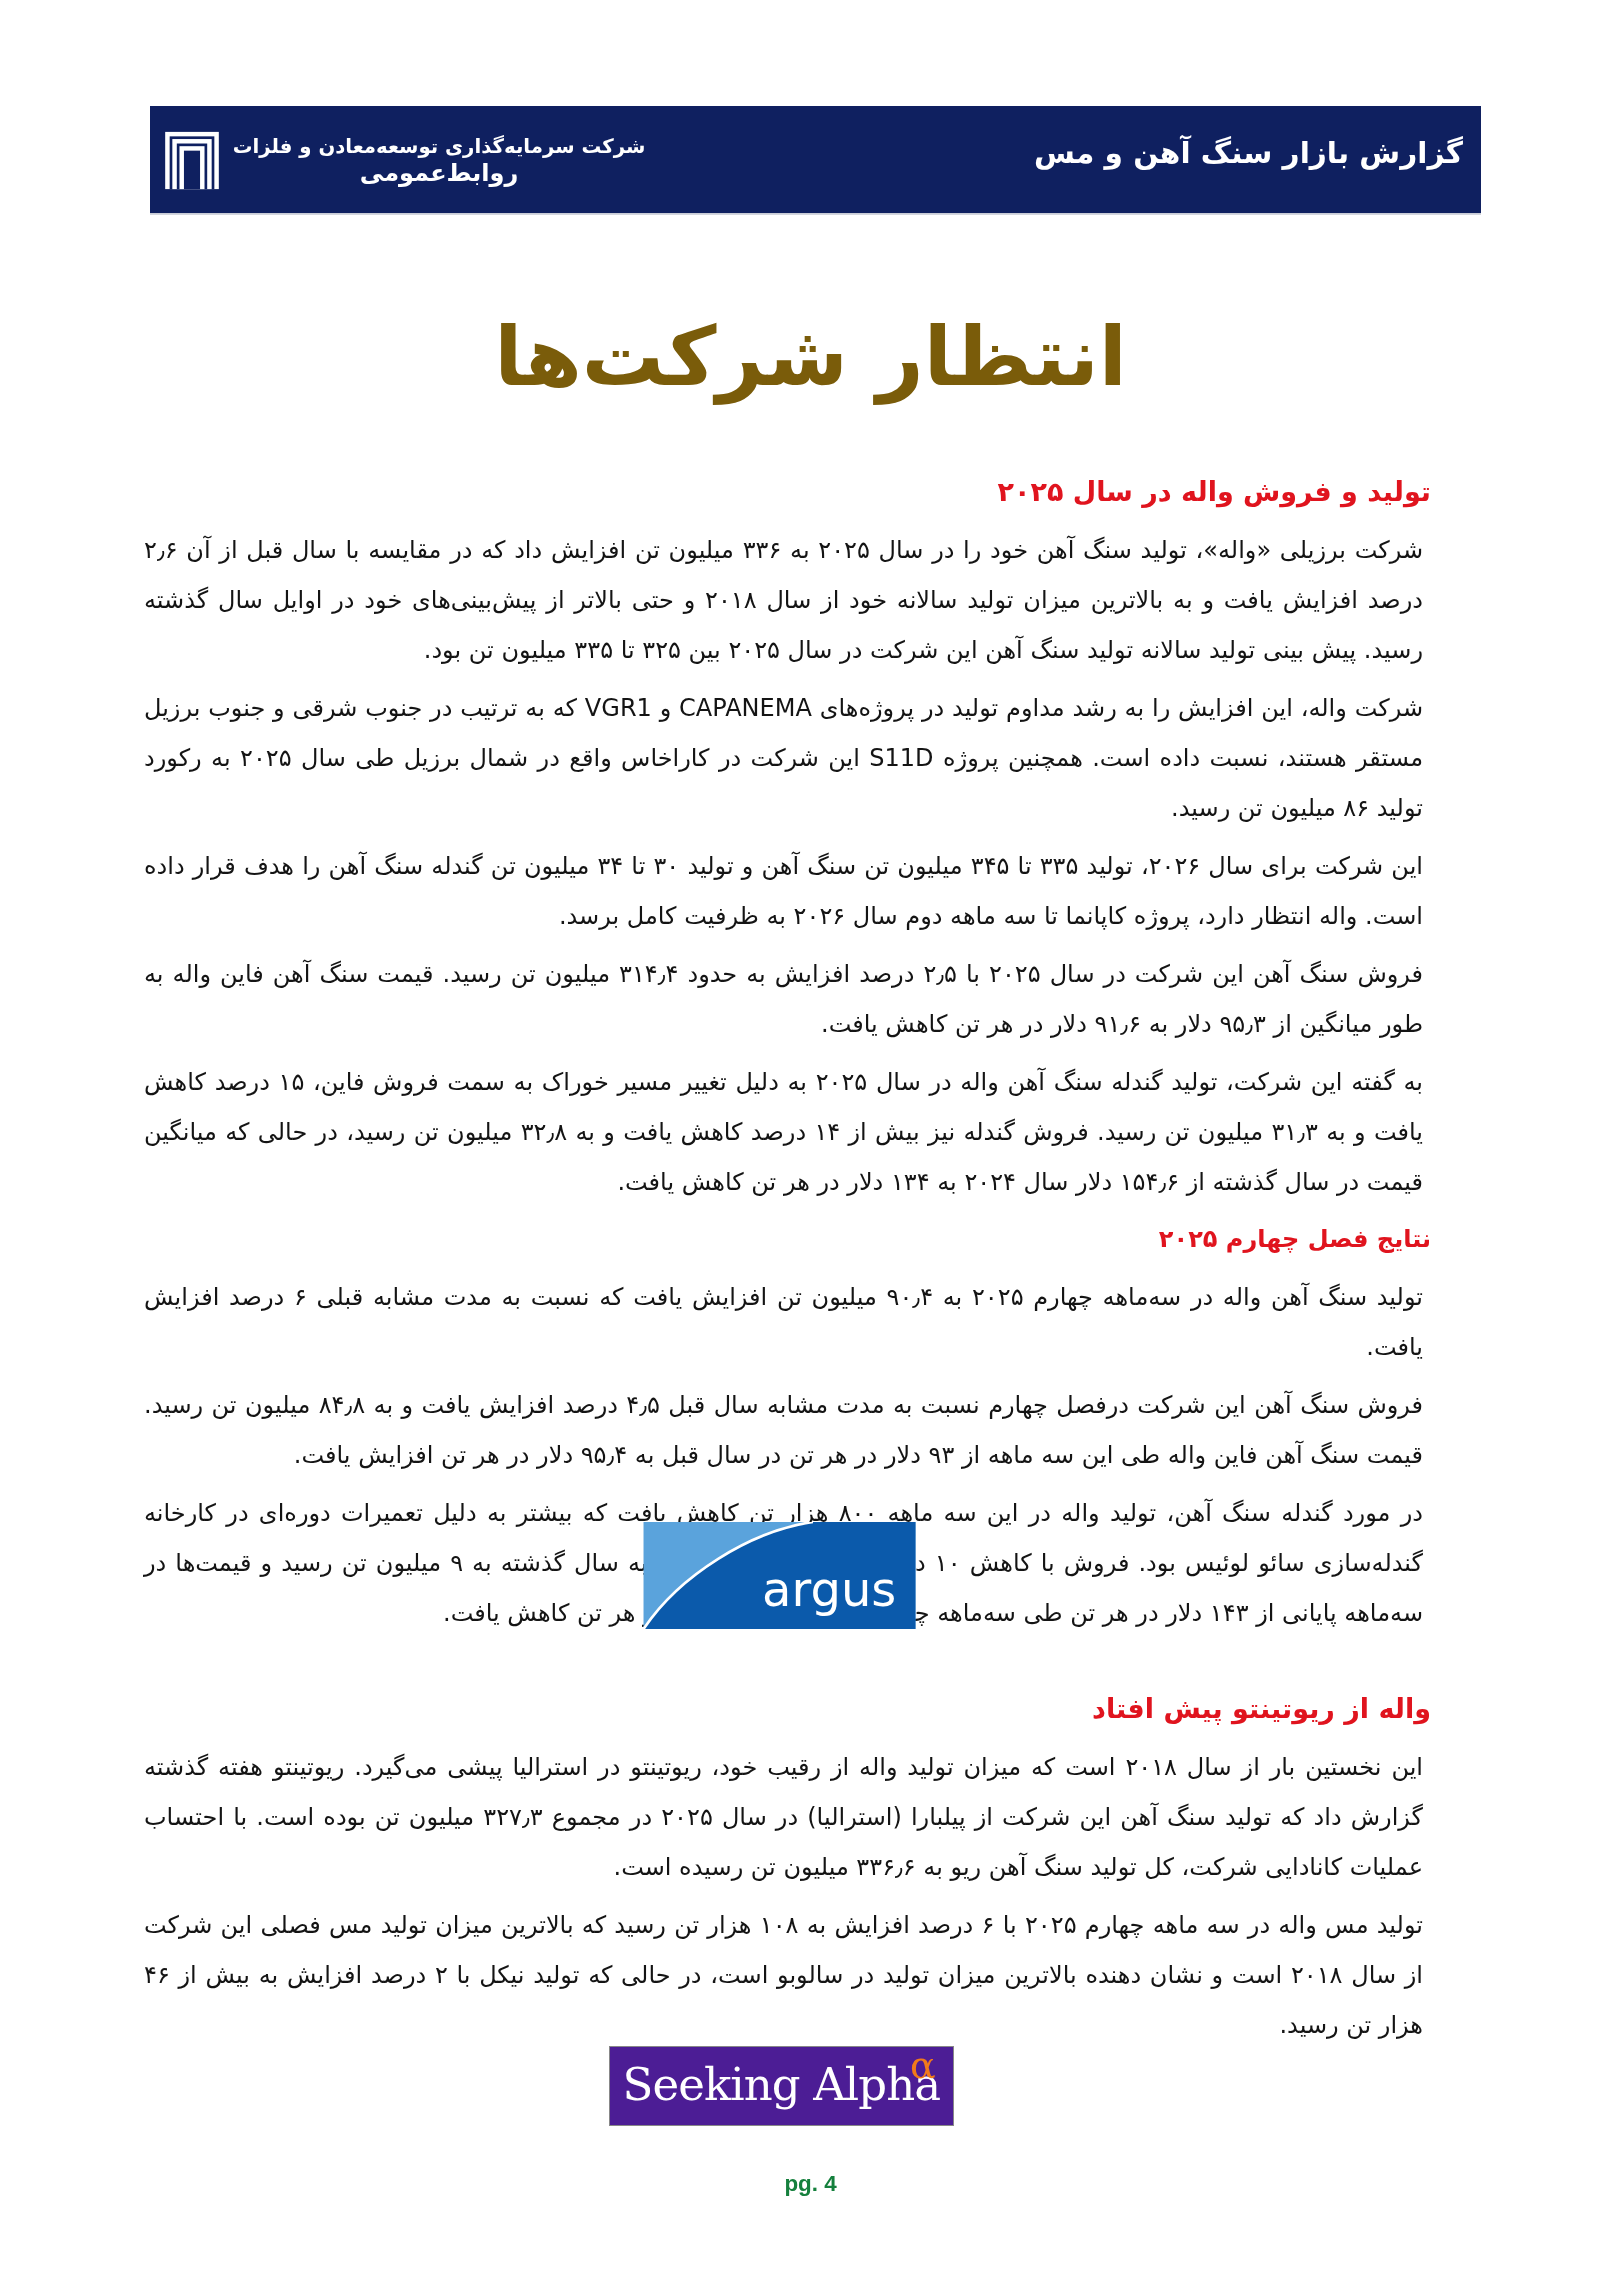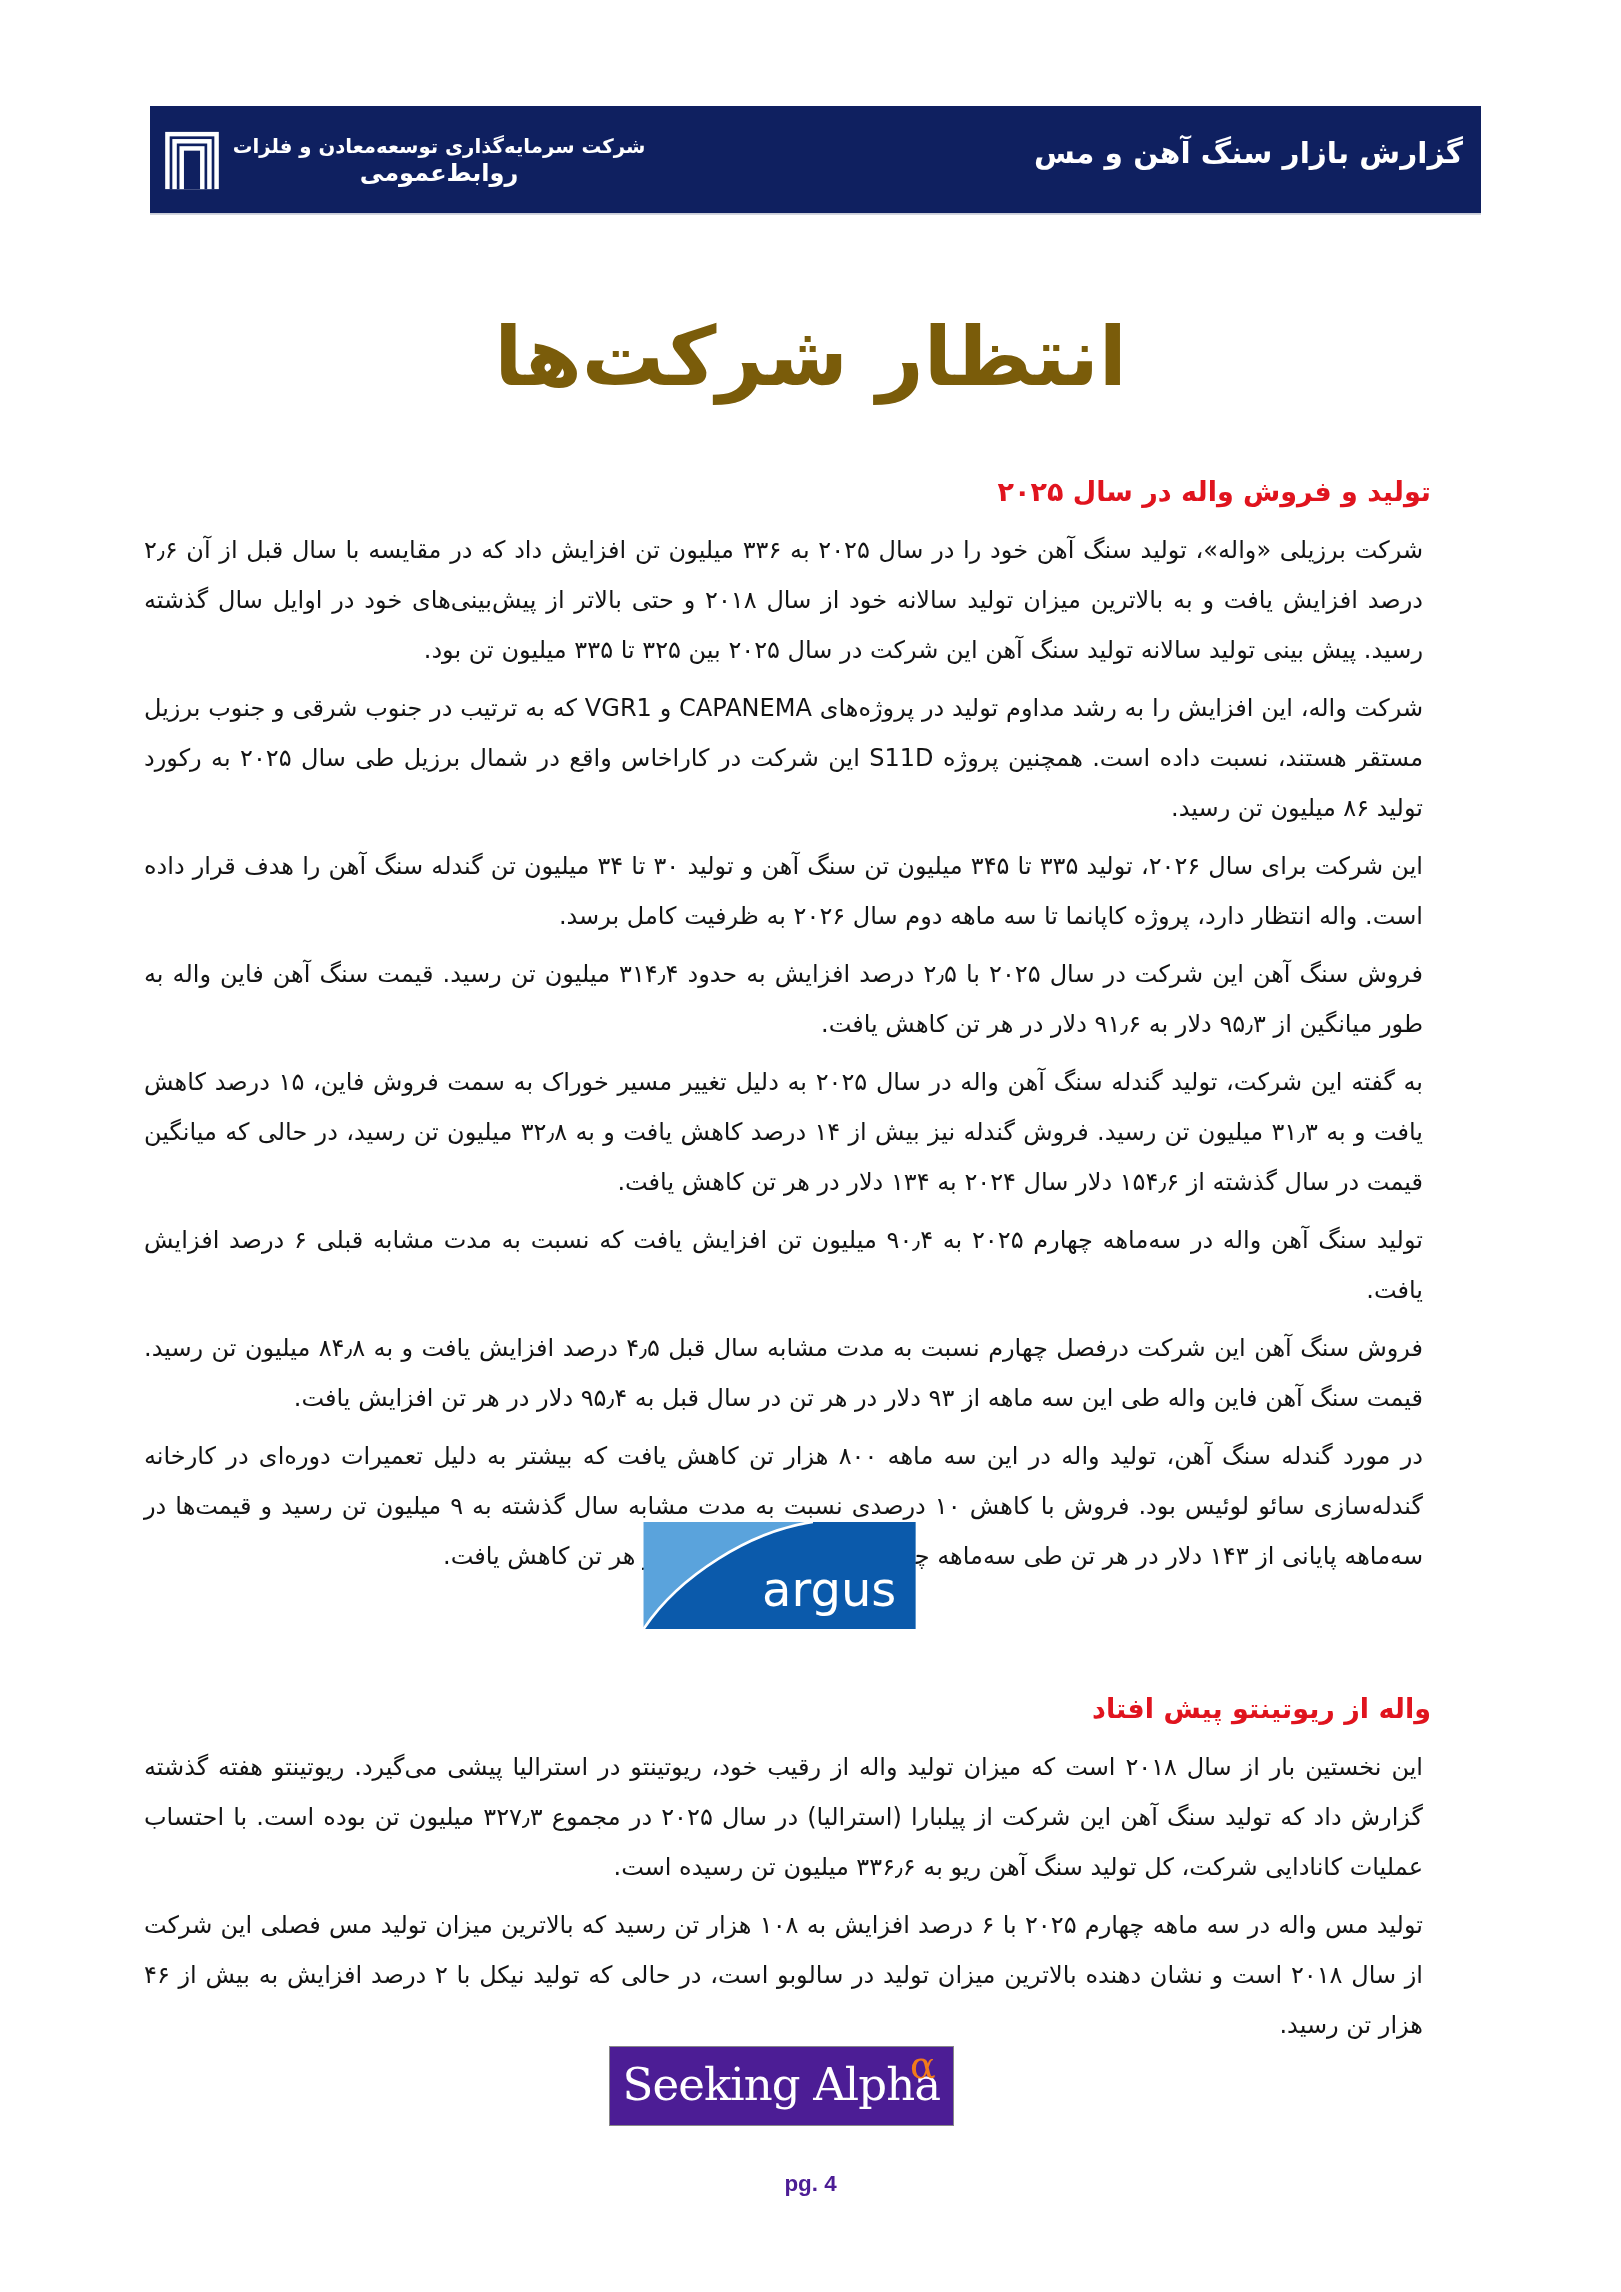--- a/index.html
+++ b/index.html
@@ -63,21 +63,21 @@
       position: absolute; left: 12.5px; top: 10.7px; color: #ffffff;
       font-family: "DejaVu Serif", serif; font-size: 45px; letter-spacing: -0.9px;
     }
     .sa-alpha {
       position: absolute; left: 300px; top: -3.6px; color: #f07a1a;
       font-family: "DejaVu Serif", serif; font-size: 38px;
     }
 
     .page-number {
       position: absolute; left: 0; right: 0; top: 2171px; text-align: center;
-      color: #4c1d95; font-weight: bold; font-size: 22.4px;
+      color: #15803d; font-weight: bold; font-size: 22.4px;
       font-family: "Liberation Sans", sans-serif;
     }
   </style>
 </head>
 <body>
 
 <div class="banner">
   <div class="banner-title">گزارش بازار سنگ آهن و مس</div>
   <div class="brand">
     <svg class="brand-logo" viewBox="0 0 62 66">
@@ -97,20 +97,21 @@
 
 <div class="page-title">انتظار شرکت‌ها</div>
 
 <div class="content" id="section1">
   <h2 class="section-heading">تولید و فروش واله در سال ۲۰۲۵</h2>
   <p>شرکت برزیلی «واله»، تولید سنگ آهن خود را در سال ۲۰۲۵ به ۳۳۶ میلیون تن افزایش داد که در مقایسه با سال قبل از آن ۲٫۶ درصد افزایش یافت و به بالاترین میزان تولید سالانه خود از سال ۲۰۱۸ و حتی بالاتر از پیش‌بینی‌های خود در اوایل سال گذشته رسید. پیش بینی تولید سالانه تولید سنگ آهن این شرکت در سال ۲۰۲۵ بین ۳۲۵ تا ۳۳۵ میلیون تن بود.</p>
   <p>شرکت واله، این افزایش را به رشد مداوم تولید در پروژه‌های CAPANEMA و VGR1 که به ترتیب در جنوب شرقی و جنوب برزیل مستقر هستند، نسبت داده است. همچنین پروژه S11D این شرکت در کاراخاس واقع در شمال برزیل طی سال ۲۰۲۵ به رکورد تولید ۸۶ میلیون تن رسید.</p>
   <p>این شرکت برای سال ۲۰۲۶، تولید ۳۳۵ تا ۳۴۵ میلیون تن سنگ آهن و تولید ۳۰ تا ۳۴ میلیون تن گندله سنگ آهن را هدف قرار داده است. واله انتظار دارد، پروژه کاپانما تا سه ماهه دوم سال ۲۰۲۶ به ظرفیت کامل برسد.</p>
   <p>فروش سنگ آهن این شرکت در سال ۲۰۲۵ با ۲٫۵ درصد افزایش به حدود ۳۱۴٫۴ میلیون تن رسید. قیمت سنگ آهن فاین واله به طور میانگین از ۹۵٫۳ دلار به ۹۱٫۶ دلار در هر تن کاهش یافت.</p>
   <p>به گفته این شرکت، تولید گندله سنگ آهن واله در سال ۲۰۲۵ به دلیل تغییر مسیر خوراک به سمت فروش فاین، ۱۵ درصد کاهش یافت و به ۳۱٫۳ میلیون تن رسید. فروش گندله نیز بیش از ۱۴ درصد کاهش یافت و به ۳۲٫۸ میلیون تن رسید، در حالی که میانگین قیمت در سال گذشته از ۱۵۴٫۶ دلار سال ۲۰۲۴ به ۱۳۴ دلار در هر تن کاهش یافت.</p>
+  <h3 class="sub-heading">نتایج فصل چهارم ۲۰۲۵</h3>
   <p>تولید سنگ آهن واله در سه‌ماهه چهارم ۲۰۲۵ به ۹۰٫۴ میلیون تن افزایش یافت که نسبت به مدت مشابه قبلی ۶ درصد افزایش یافت.</p>
   <p>فروش سنگ آهن این شرکت درفصل چهارم نسبت به مدت مشابه سال قبل ۴٫۵ درصد افزایش یافت و به ۸۴٫۸ میلیون تن رسید. قیمت سنگ آهن فاین واله طی این سه ماهه از ۹۳ دلار در هر تن در سال قبل به ۹۵٫۴ دلار در هر تن افزایش یافت.</p>
   <p>در مورد گندله سنگ آهن، تولید واله در این سه ماهه ۸۰۰ هزار تن کاهش یافت که بیشتر به دلیل تعمیرات دوره‌ای در کارخانه گندله‌سازی سائو لوئیس بود. فروش با کاهش ۱۰ درصدی نسبت به مدت مشابه سال گذشته به ۹ میلیون تن رسید و قیمت‌ها در سه‌ماهه پایانی از ۱۴۳ دلار در هر تن طی سه‌ماهه چهارم ۲۰۲۴ به ۱۳۱٫۴ دلار در هر تن کاهش یافت.</p>
 </div>
 
 <div class="argus-logo">
   <svg width="273" height="107" viewBox="0 0 305 120">
     <rect x="0" y="0" width="305" height="120" fill="#5aa3dc"></rect>
     <path d="M 0 120 C 40 60, 120 10, 190 0 L 305 0 L 305 120 Z" fill="#0b5aab"></path>
     <path d="M 0 120 C 40 60, 120 10, 190 0" fill="none" stroke="#ffffff" stroke-width="3"></path>

